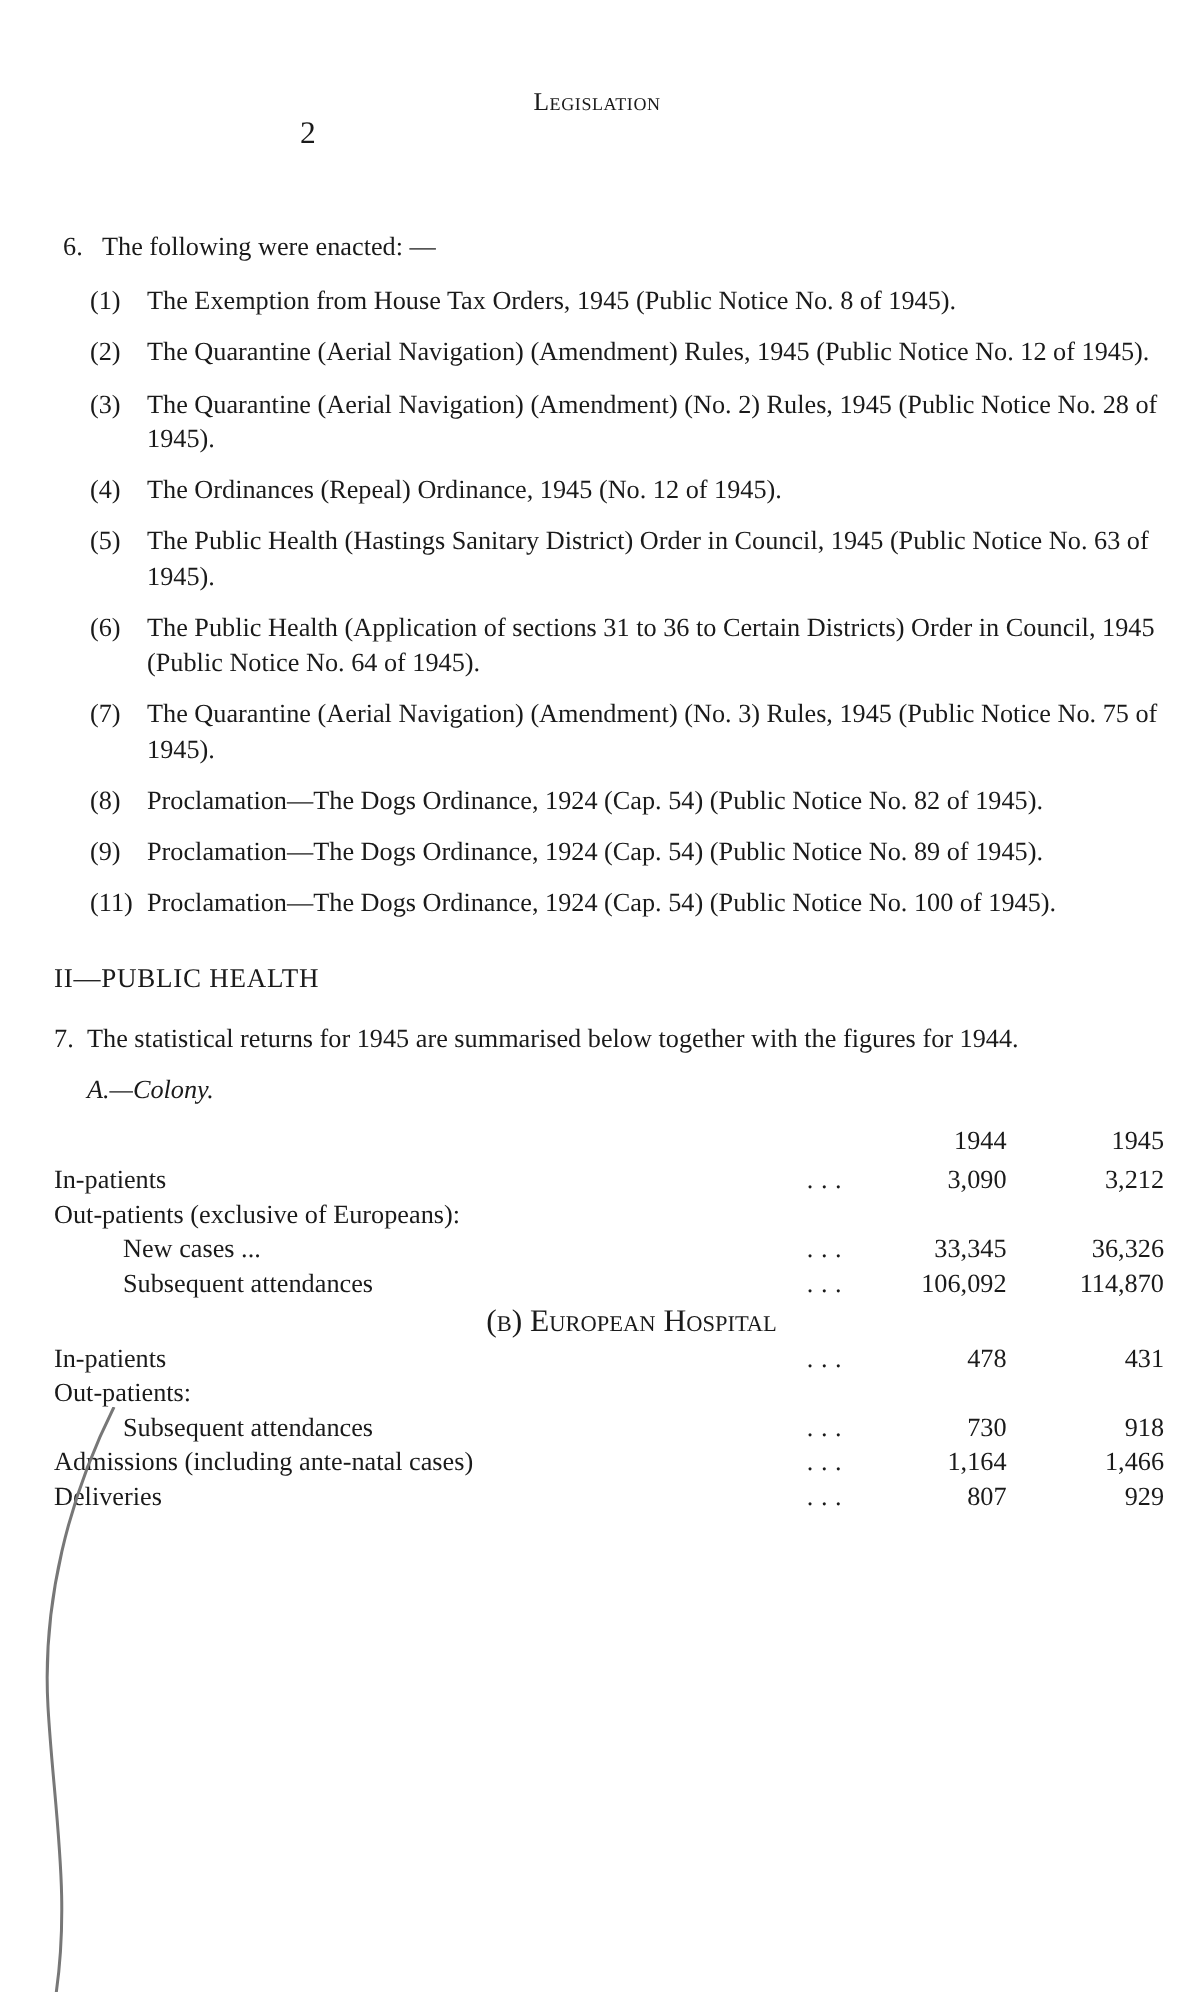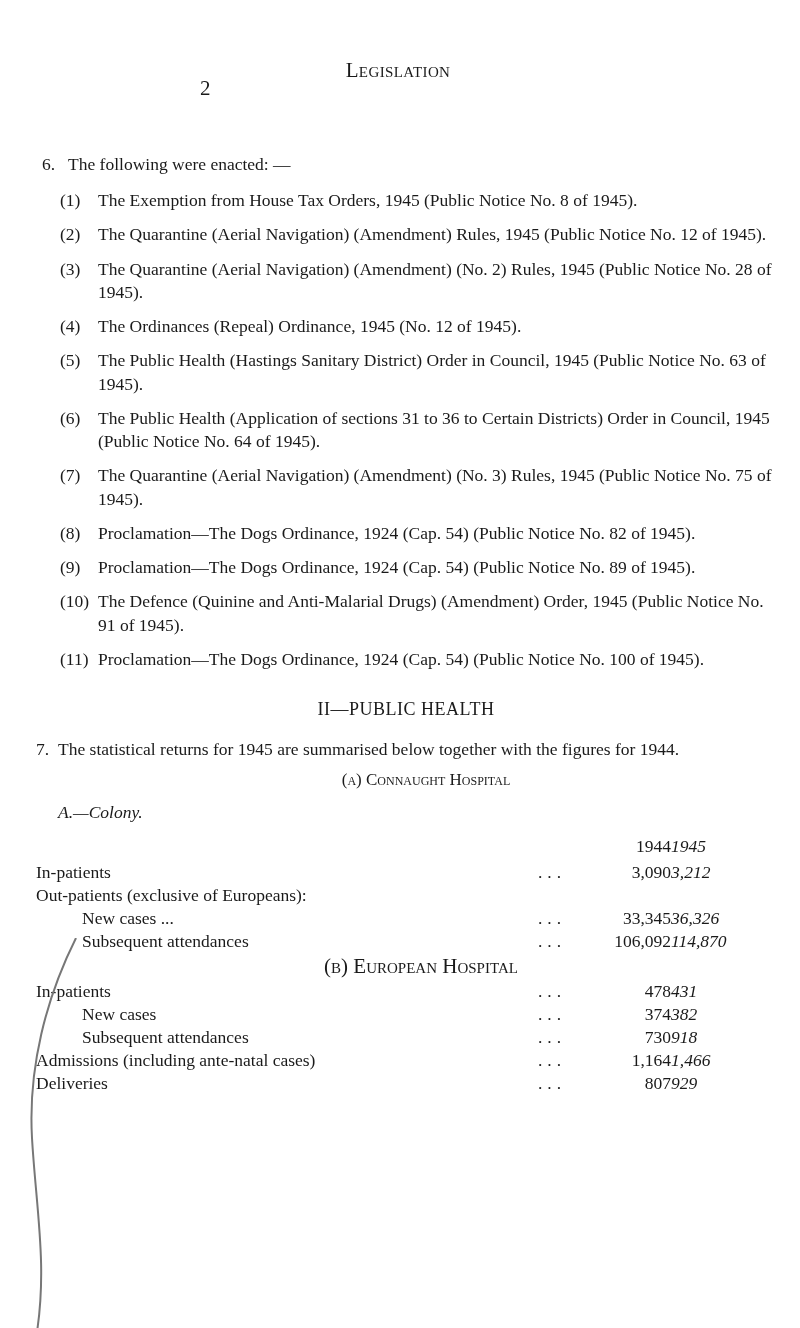--- a/index.html
+++ b/index.html
@@ -25,21 +25,21 @@
   .page-number {
     position: absolute;
     top: 18px;
     left: 200px;
     font-size: 21px;
     font-family: "Liberation Serif", serif;
   }
   .section-heading {
     text-align: center;
     font-variant: small-caps;
-    font-size: 21px;
+    font-size: 17px;
     letter-spacing: 0.4px;
     margin: 58px 4px 0 0;
     font-family: "Liberation Serif", serif;
   }
   .content {
     position: absolute;
     top: 96px;
     left: 36px;
     width: 740px;
   }
@@ -65,21 +65,21 @@
     left: 24px;
     top: 0;
     width: 40px;
     text-align: left;
   }
   .item .body {
     display: block;
     text-align: left;
   }
   .sub-heading {
-    text-align: center;
+    text-align: left;
     font-size: 18px;
     letter-spacing: 0.5px;
     margin: 28px 0 18px 0;
     font-family: "Liberation Serif", serif;
   }
   .para7 {
     font-size: 17.5px;
     line-height: 1.35;
     margin: 0 0 8px 0;
     padding-left: 22px;
@@ -131,22 +131,22 @@
     padding-right: 10px;
     color: #1a1a1a;
   }
   td.col1 {
     width: 105px;
     text-align: right;
     padding-right: 24px;
   }
   td.col2 {
     width: 105px;
+    text-align: right;
     padding-right: 6px;
-    font-style: italic;
   }
   .yearhead td.col1, .yearhead td.col2 {
     padding-bottom: 4px;
   }
   .sectitle td {
     text-align: center;
     font-size: 21px;
     padding: 10px 0 3px 0;
   }
   .sectitle td span { padding-left: 30px; }
@@ -205,38 +205,33 @@
     </div>
     <div class="item">
       <span class="marker">(8)</span>
       <span class="body">Proclamation—The Dogs Ordinance, 1924 (Cap. 54) (Public Notice No. 82 of 1945).</span>
     </div>
     <div class="item">
       <span class="marker">(9)</span>
       <span class="body">Proclamation—The Dogs Ordinance, 1924 (Cap. 54) (Public Notice No. 89 of 1945).</span>
     </div>
     <div class="item">
-      <span class="marker">(10)</span>
-      <span class="body">The Defence (Quinine and Anti-Malarial Drugs) (Amendment) Order, 1945 (Public Notice No. 91 of 1945).</span>
-    </div>
-    <div class="item">
       <span class="marker">(11)</span>
       <span class="body">Proclamation—The Dogs Ordinance, 1924 (Cap. 54) (Public Notice No. 100 of 1945).</span>
     </div>
 
     <div class="sub-heading">II—PUBLIC HEALTH</div>
 
     <p class="para7">
       <span class="num">7.</span>
       <span>The statistical returns for 1945 are summarised below together with the figures for 1944.</span>
     </p>
 
     <div class="tbl-wrap">
 
-      <div class="tbl-title smallcaps">(a) Connaught Hospital</div>
       <div class="colony-label">A.—Colony.</div>
 
       <table class="fig">
         <tbody>
             <tr class="yearhead">
           <td class="label"></td>
           <td class="dots"></td>
           <td class="col1">1944</td>
           <td class="col2">1945</td>
         </tr>
@@ -269,24 +264,24 @@
           <td colspan="4"><span class="smallcaps">(b) European Hospital</span></td>
         </tr>
 
         <tr>
           <td class="label">In-patients</td>
           <td class="dots">...</td>
           <td class="col1">478</td>
           <td class="col2">431</td>
         </tr>
         <tr>
-          <td class="label indent">New cases</td>
-          <td class="dots">...</td>
-          <td class="col1">374</td>
-          <td class="col2">382</td>
+          <td class="label">Out-patients:</td>
+          <td class="dots"></td>
+          <td class="col1"></td>
+          <td class="col2"></td>
         </tr>
         <tr>
           <td class="label indent">Subsequent attendances</td>
           <td class="dots">...</td>
           <td class="col1">730</td>
           <td class="col2">918</td>
         </tr>
 
 
         <tr>

